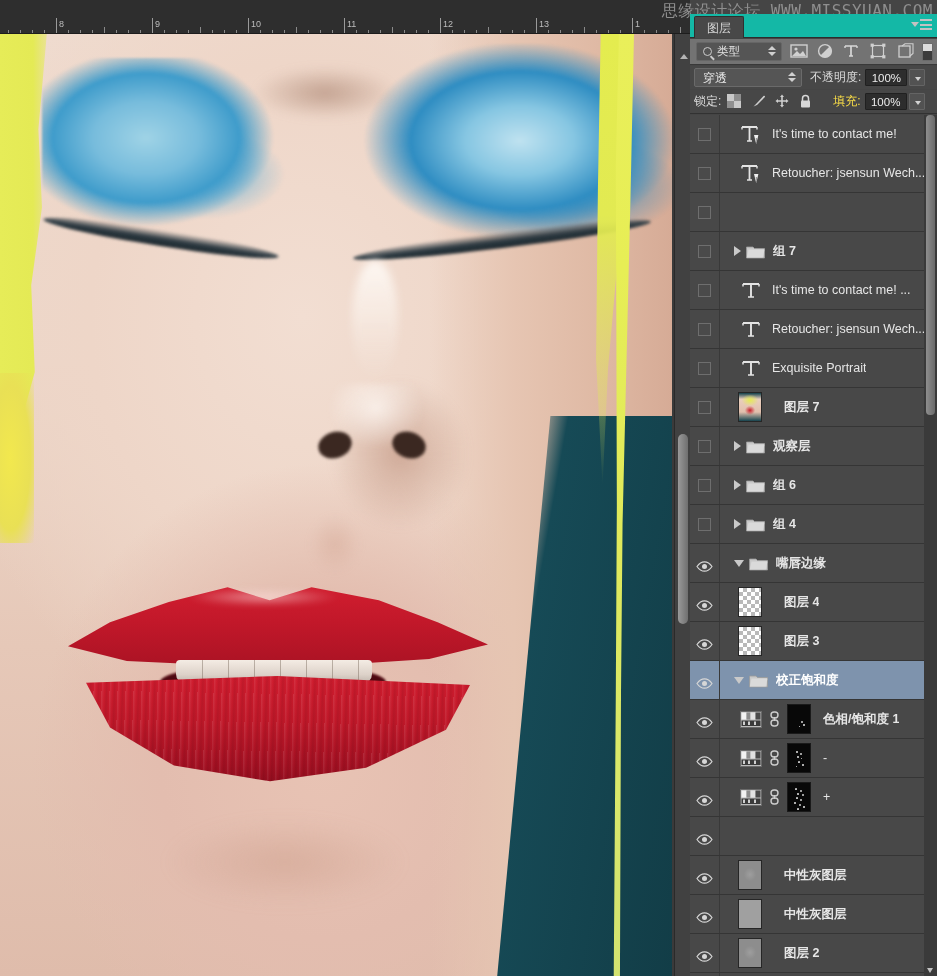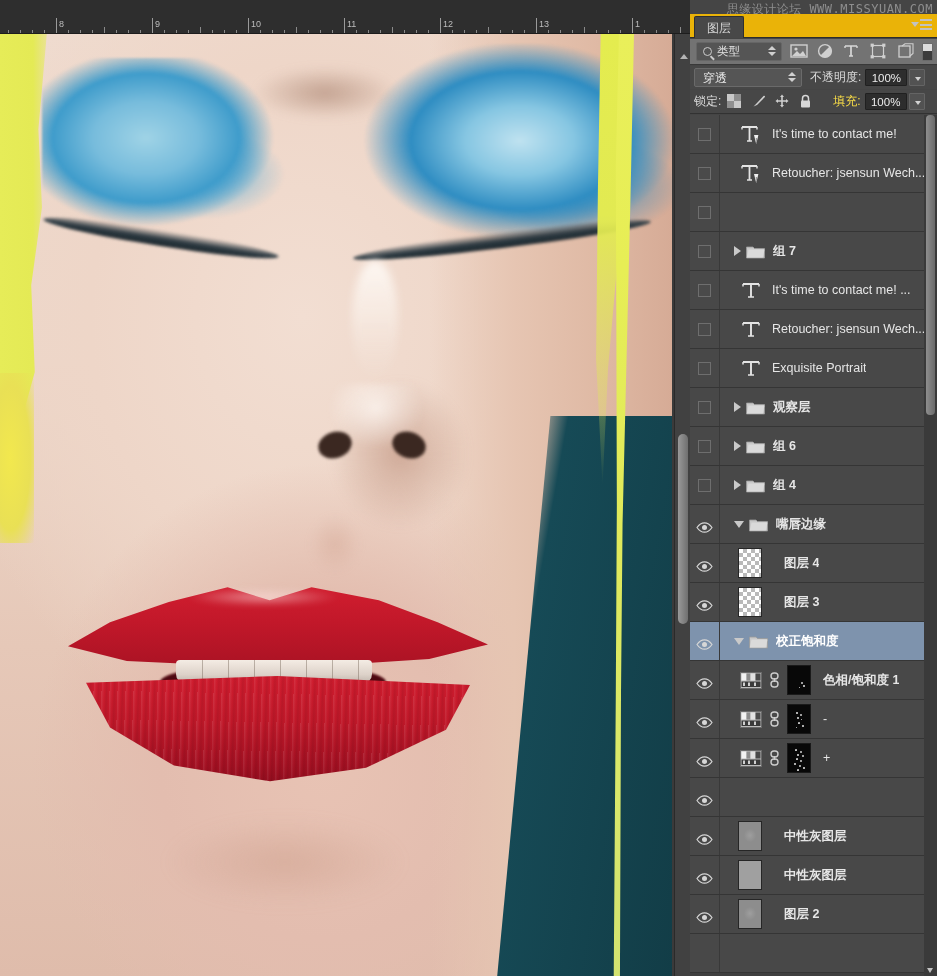--- a/index.html
+++ b/index.html
@@ -165,25 +165,25 @@
   
   .canvas-vscroll { position:absolute; right:0; top:34px; width:16px; height:942px; background:#414141; border-left:1px solid #2a2a2a; }
   .canvas-vscroll .thumb { position:absolute; left:3px; top:400px; width:10px; height:190px;
     background:linear-gradient(to right,#9a9a9a,#6f6f6f); border-radius:5px; }
   .scroll-up-arrow { position:absolute; right:2px; top:20px; width:0;height:0;
     border-left:4px solid transparent;border-right:4px solid transparent;border-bottom:5px solid #b4b4b4; }
 
   
   .panel { position:absolute; left:690px; top:0; width:247px; height:976px; background:#454545; }
 
-  .watermark { position:absolute; right:4px; top:1px; font-size:12px; letter-spacing:.5px;
+  .watermark { position:absolute; right:4px; top:1px; font-size:16px; letter-spacing:.5px;
     color:#8e8e8e; font-family:"DejaVu Sans Mono","Liberation Mono",monospace; white-space:nowrap; }
 
   .panel-tabbar { position:absolute; left:0; top:14px; width:247px; height:24px;
-    background:#eab308; border-bottom:1px solid #2d2d2d; }
+    background:#14b8a6; border-bottom:1px solid #2d2d2d; }
   .panel-tab { position:absolute; left:4px; top:2px; height:22px; padding:0 12px;
     background:#484848; border:1px solid #2f2f2f; border-bottom:none;
     color:#d4d4d4; font-size:12px; line-height:22px; border-radius:2px 2px 0 0; }
   .panel-menu { position:absolute; right:5px; top:5px; width:18px; height:14px; }
   .panel-menu i { position:absolute; right:0; width:12px; height:2px; background:#c2c2c2; }
   .panel-menu i:nth-child(1){ top:1px;} .panel-menu i:nth-child(2){ top:5px;} .panel-menu i:nth-child(3){ top:9px;}
   .panel-menu .tri { position:absolute; right:13px; top:3px; width:0;height:0;
      border-left:4px solid transparent;border-right:4px solid transparent;border-top:5px solid #c2c2c2; }
 
   .filter-row { position:absolute; left:0; top:39px; width:247px; height:26px;
@@ -596,20 +596,29 @@
                 <path d="M3 5 V7.6 M19 5 V7.6 M8 18 H14" stroke="#e4e4e4" stroke-width="1.5" fill="none"></path>
               </svg></span>
             <span class="lyr-name">Exquisite Portrait</span>
           </div>
         </div>
         <div class="layer-row">
           <div class="vis-cell">
             <span class="cb"></span>
           </div>
           <div class="content-cell">
+            <span class="thumb-box portrait"></span>
+            <span class="lyr-name cjk">图层 7</span>
+          </div>
+        </div>
+        <div class="layer-row">
+          <div class="vis-cell">
+            <span class="cb"></span>
+          </div>
+          <div class="content-cell">
             <span class="disc" style="margin-left: 8px;"></span>
             <span class="folder"><svg width="19" height="15" viewBox="0 0 19 15">
                 <path d="M0.5 3 L0.5 14 L18.5 14 L18.5 4.5 L8.5 4.5 L7 3 Z" fill="#c9c9c9" stroke="#9a9a9a" stroke-width="0.8"></path>
                 <path d="M2.5 5.5 L18.5 5.5 L16.8 13.6 L0.8 13.6 Z" fill="#dadada"></path>
               </svg></span>
             <span class="lyr-name cjk" style="margin-left: 0px;">观察层</span>
           </div>
         </div>
         <div class="layer-row">
           <div class="vis-cell">

